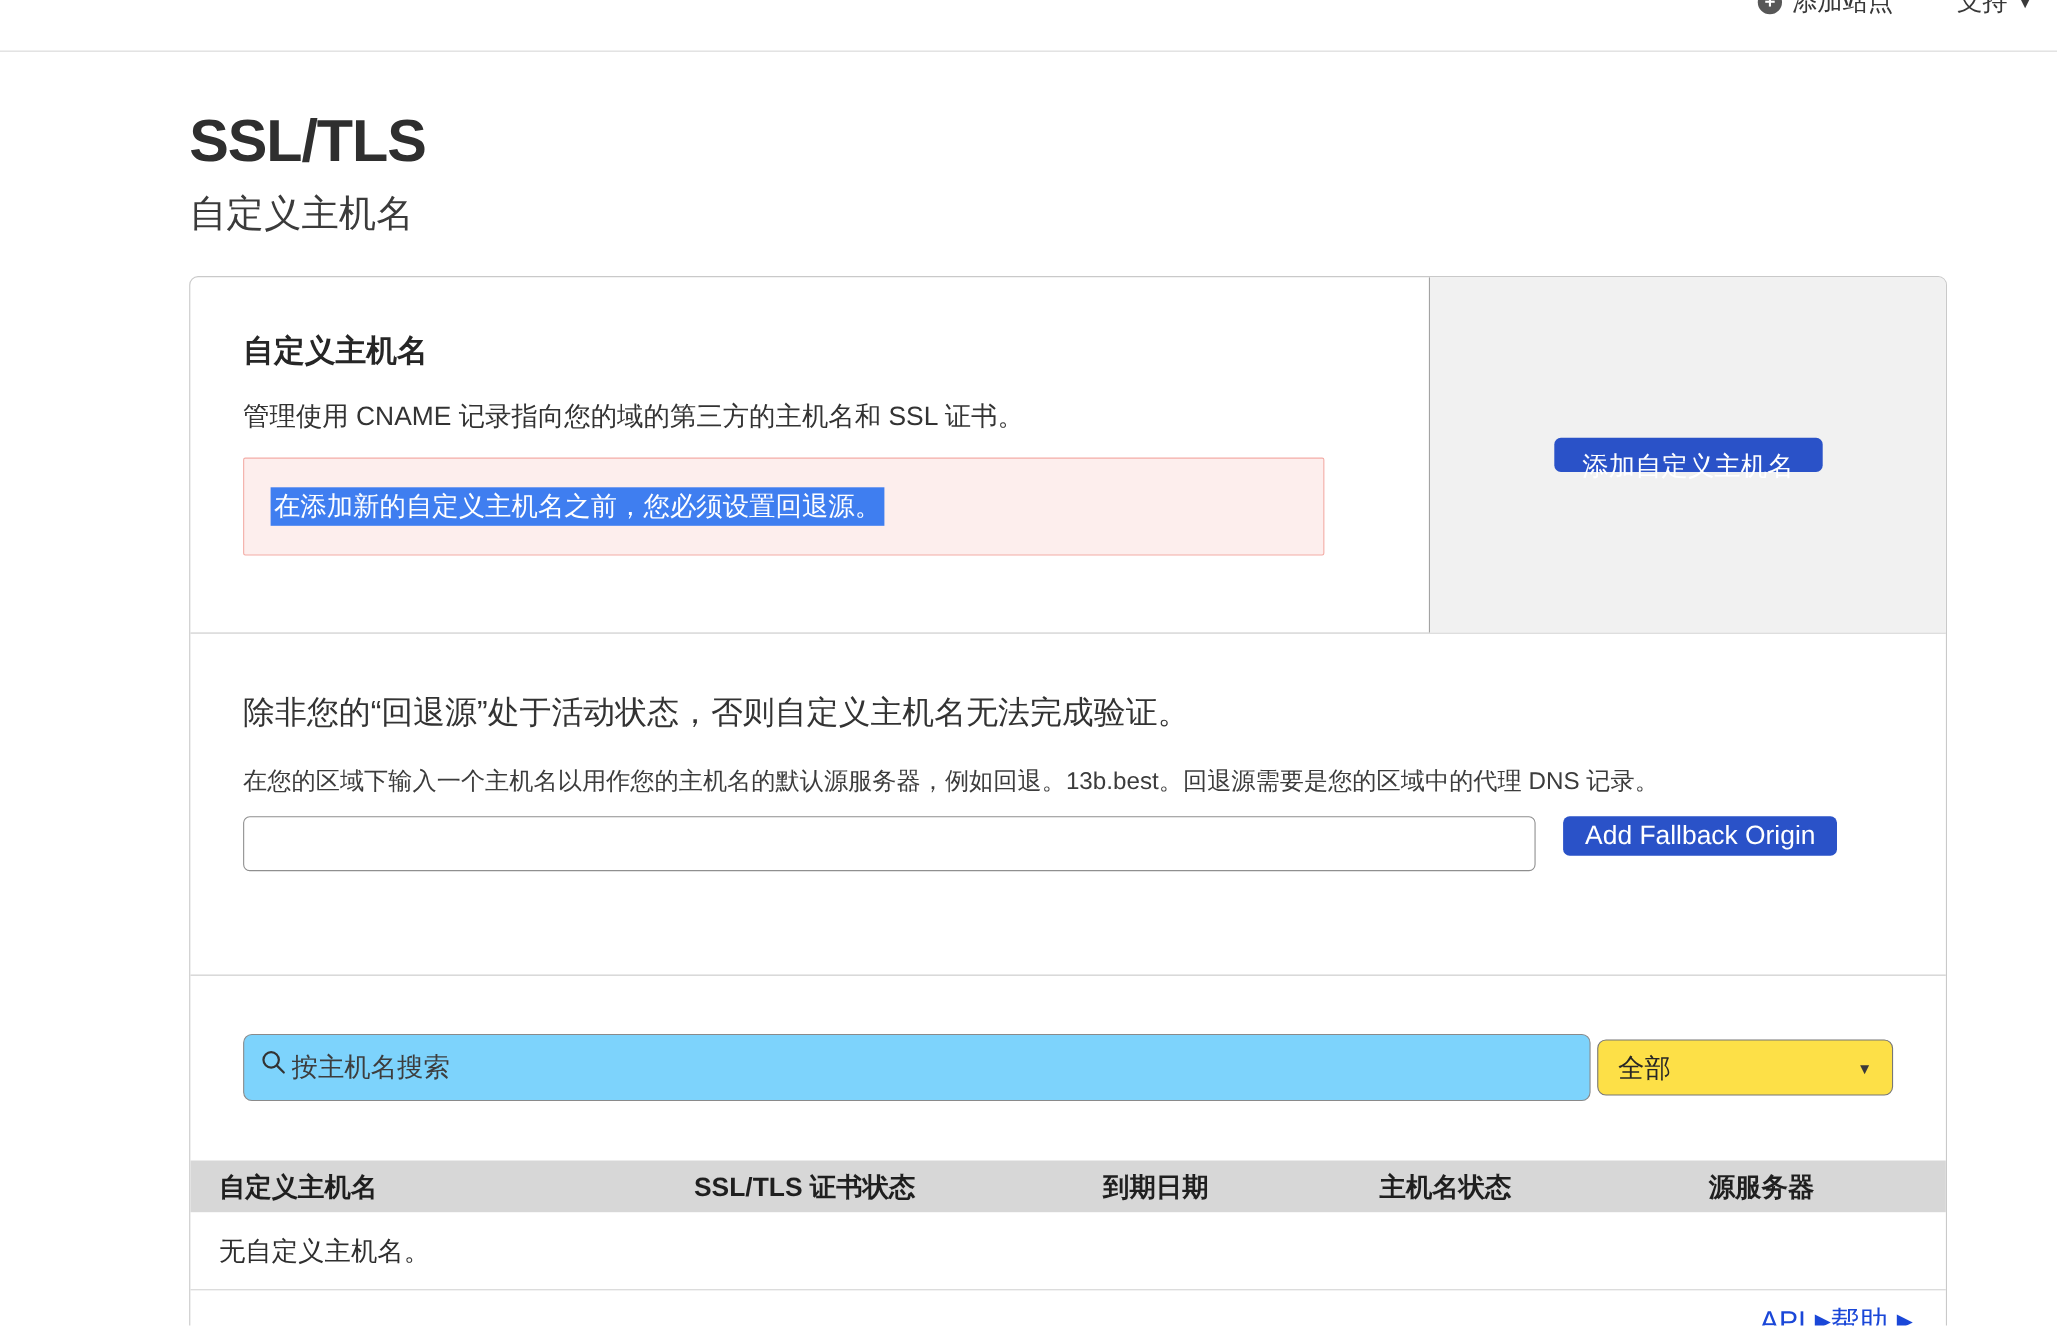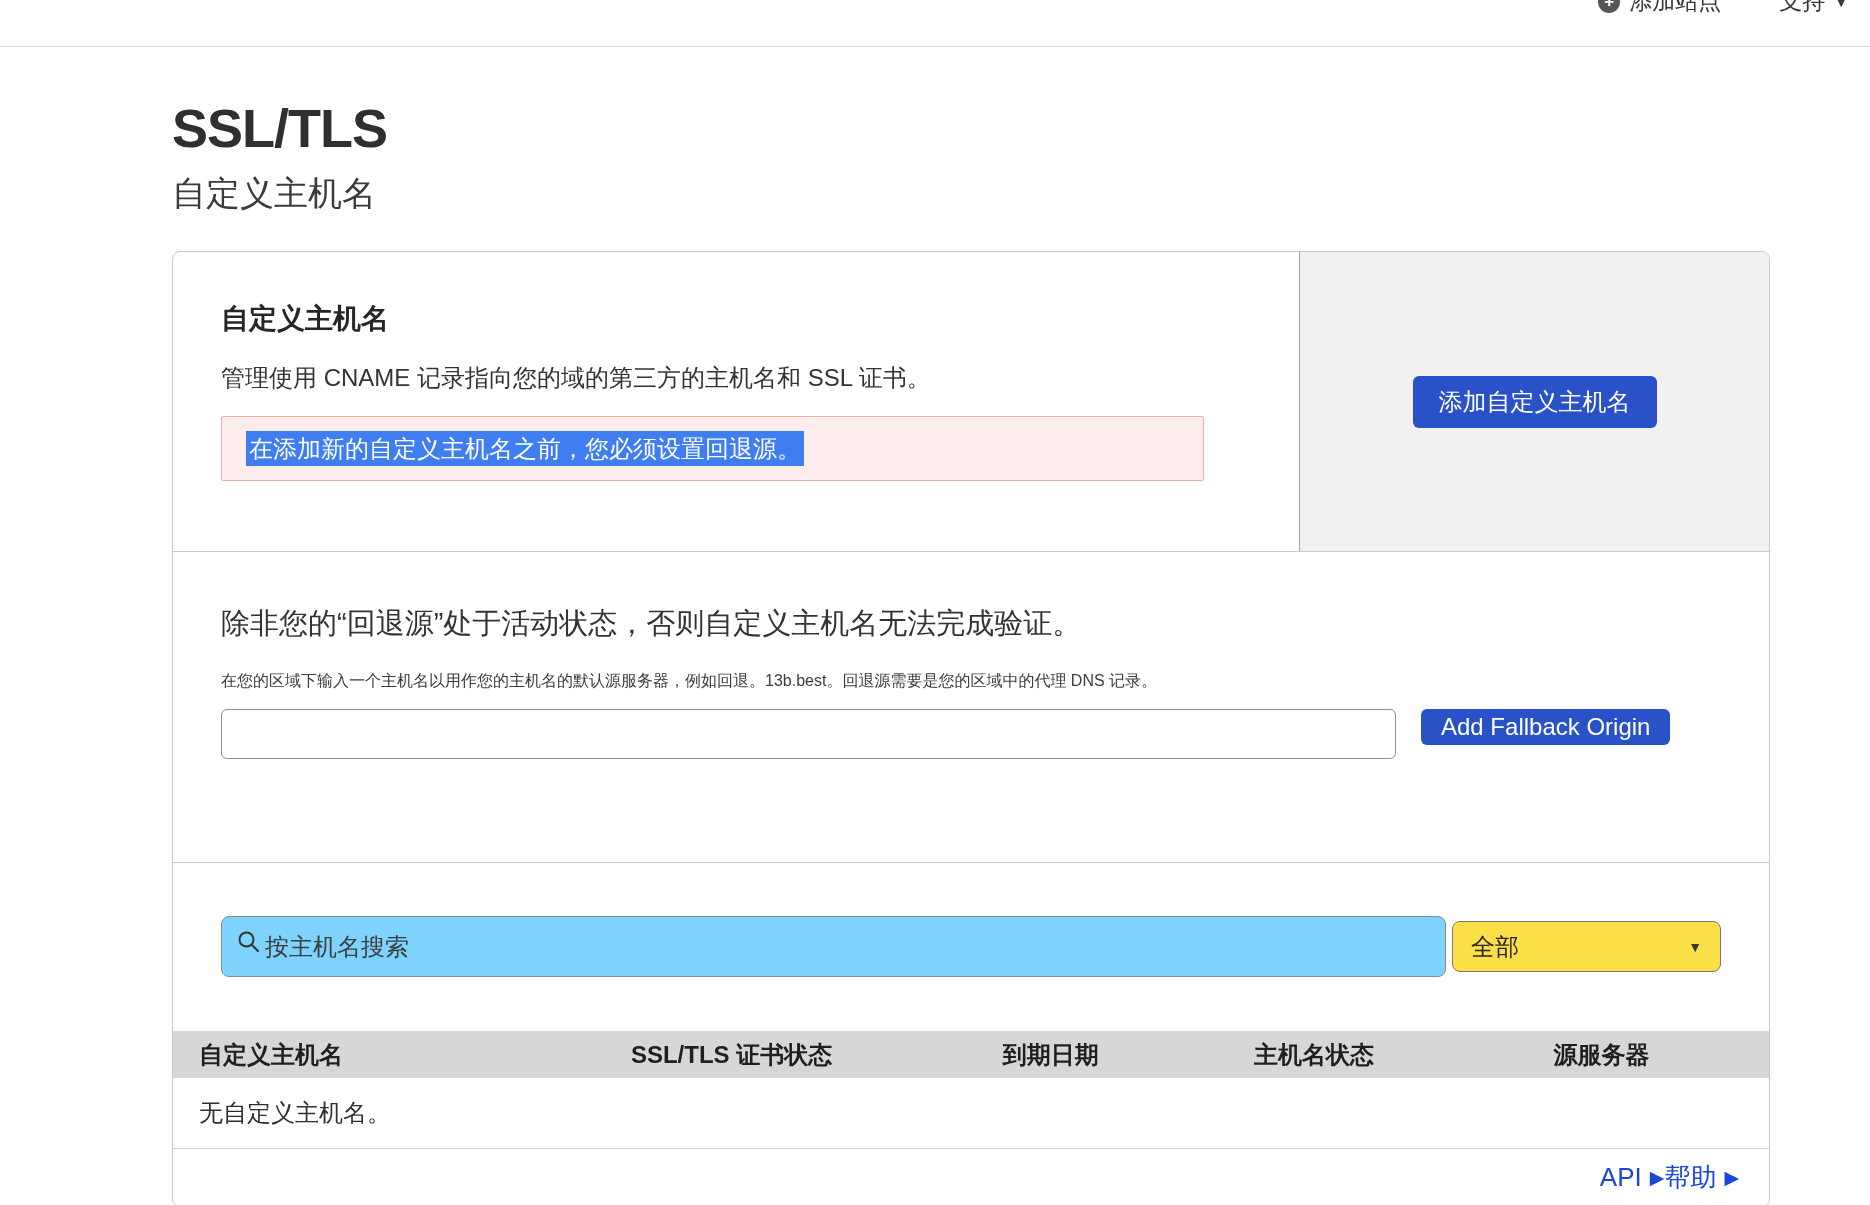--- a/index.html
+++ b/index.html
@@ -26,33 +26,33 @@
   
   .card { margin-top:34px; border:1px solid #c9c9c9; border-radius:8px;
     background:#fff; overflow:hidden; }
 
   .section1 { display:flex; border-bottom:1px solid #c9c9c9; }
   .section1-left { flex:1; padding:48px 40px 70px 48px; }
   .card-title { font-size:28px; font-weight:700; color:#262626; }
   .card-desc { margin-top:24px; font-size:24px; color:#333; }
   .warning-box { margin-top:22px; width:983px; min-height:63px;
     background:#fdeeed; border:1px solid #f3aca6; border-radius:2px;
-    padding:14px 24px; display:flex; align-items:center; }
+    padding:26px 24px; display:flex; align-items:center; }
   .warning-text { font-size:24px; color:#fff; background:#3f7ef0;
     padding:2px 3px; line-height:1.3; }
   .section1-right { width:470px; background:#f1f1f1; border-left:1px solid #a3a3a3;
     display:flex; align-items:center; justify-content:center; }
 
   .btn-primary { background:#2a52c8; color:#fff; border:none; border-radius:6px;
-    font-size:24px; padding:10px 26px; height:52px; cursor:pointer;
+    font-size:24px; padding:10px 26px; height:31px; cursor:pointer;
     font-family:inherit; white-space:nowrap; }
 
   .section2 { padding:52px 48px 0 48px; height:311px; border-bottom:1px solid #c9c9c9; }
   .fallback-notice { font-size:29px; color:#333; }
-  .fallback-hint { margin-top:27px; font-size:16px; color:#3c3c3c; }
+  .fallback-hint { margin-top:27px; font-size:22px; color:#3c3c3c; }
   .fallback-row { margin-top:17px; display:flex; align-items:flex-start; gap:25px; }
   .fallback-input { width:1175px; height:50px; border:1px solid #8f8f8f;
     border-radius:6px; font-size:24px; padding:0 18px; color:#222;
     font-family:inherit; background:#fff; }
   .btn-fallback { height:36px; padding:0 20px; }
 
   
   .section3 { padding-top:53px; }
   .filter-row { display:flex; align-items:center; padding:0 48px; gap:6px; }
   .search-wrap { position:relative; flex:1; }

